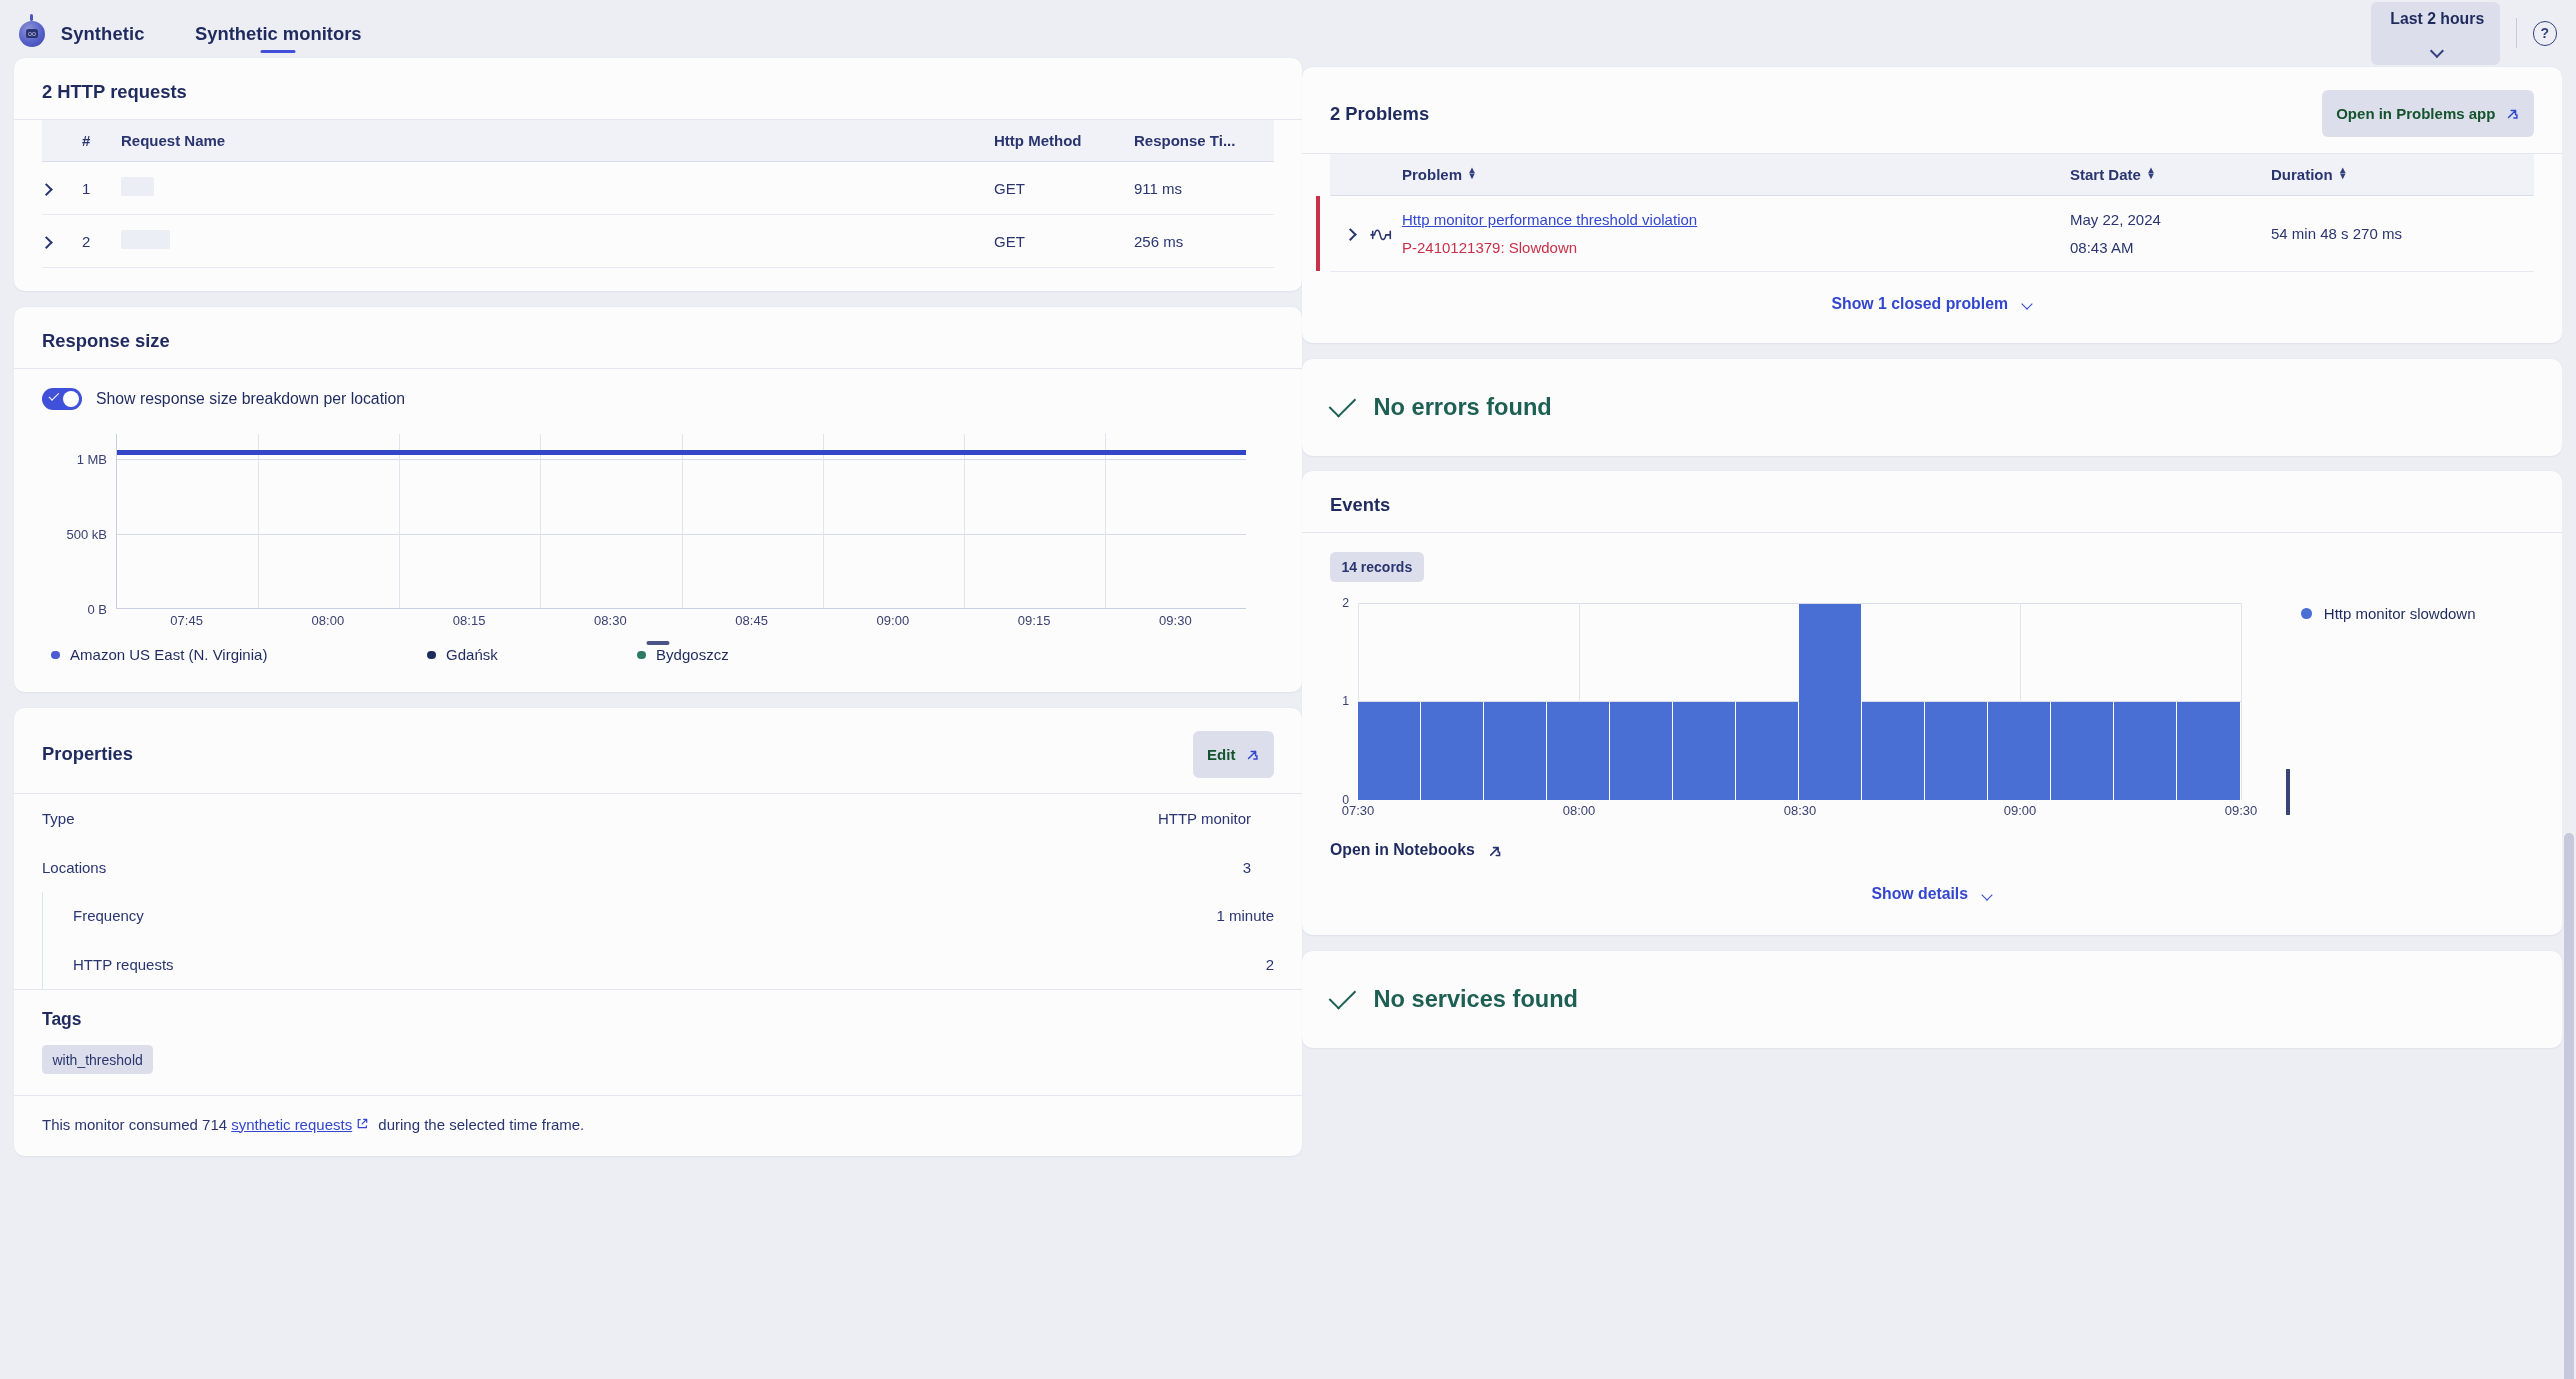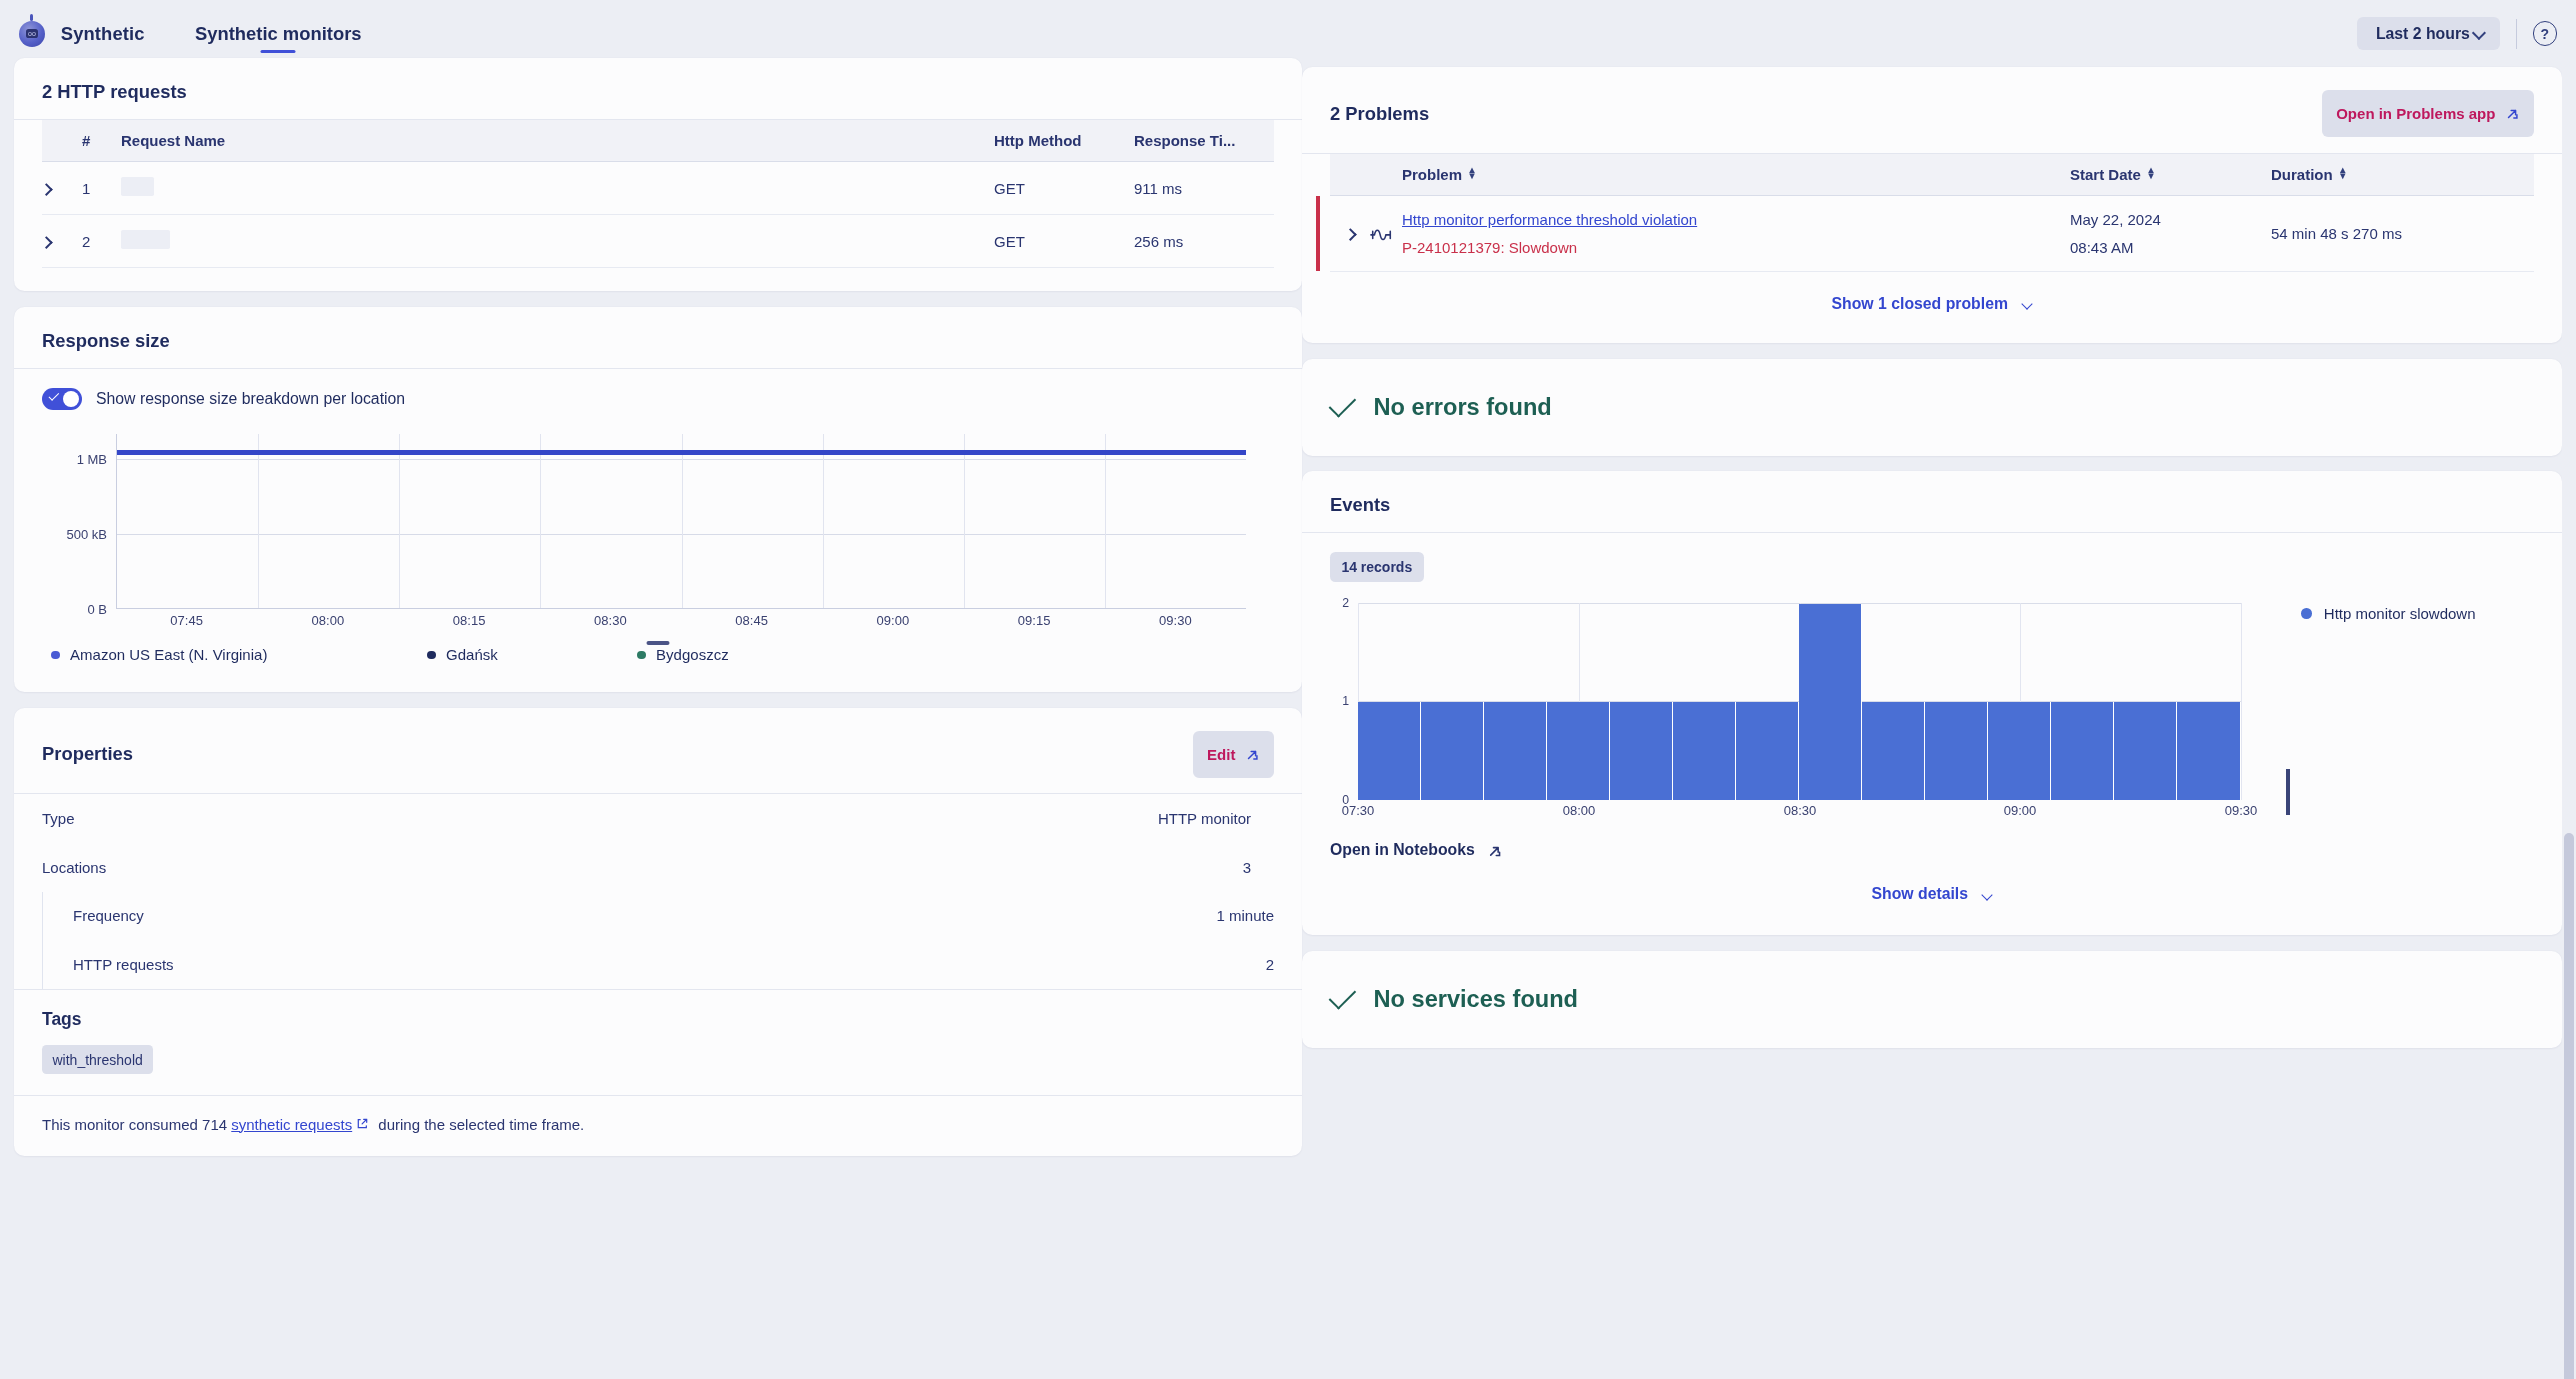--- a/index.html
+++ b/index.html
@@ -45,24 +45,25 @@
   }
   .tab.active::after {
     content: ""; position: absolute; bottom: 14px; left: 50%;
     transform: translateX(-50%);
     width: 35px; height: 3.5px; background: #4050d8; border-radius: 2.6px;
   }
   .topbar-right {
     margin-left: auto; display: flex; align-items: center; gap: 0; margin-right: 19px;
   }
   .timeframe {
-    display: flex; align-items: center; gap: 3px;
+    display: flex; align-items: center; gap: 18px;
     background: #dcdfeb; border-radius: 6.1px;
     padding: 7.9px 15.8px 7.9px 19px; font-size: 15.8px; font-weight: 600;
     cursor: pointer;
+    flex-direction: column;
   }
   .chev { display:inline-block; width: 11.4px; height: 11.4px; position: relative; }
   .chev::before {
     content:""; position:absolute; top:0; left:0.9px; width:7.9px; height:7.9px;
     border-right: 2.1px solid #32407d; border-bottom: 2.1px solid #32407d;
     transform: rotate(45deg);
   }
   .divider-v { width: 0.9px; height: 30px; background: #c6cbdd; margin: 0 15.8px; }
   .help-icon {
     width: 24.5px; height: 24.5px; border-radius: 50%;
@@ -77,21 +78,21 @@
     box-shadow: 0 0.9px 1.8px rgba(30,40,90,.06);
   }
   .card-head {
     display:flex; align-items:center; justify-content: space-between;
     padding: 23px 28px 15.8px 28px;
     border-bottom: 0.9px solid #e3e6ef;
   }
   .card-title { font-size: 18.4px; font-weight: 700; }
   .card-body { padding: 0 28px 23px 28px; }
   .linkbtn {
-    background: #dcdfeb; color: #be185d; border: none; border-radius: 6.1px;
+    background: #dcdfeb; color: #14532d; border: none; border-radius: 6.1px;
     font-family: inherit; font-size: 15px; font-weight: 600;
     padding: 15px 14px; display:flex; align-items:center; gap: 9.6px; cursor: pointer;
   }
   .ext-arrow {
     width: 15px; height: 15px; position: relative; display:inline-block;
   }
   .ext-arrow svg { display:block; }
   
   table { width: 100%; border-collapse: collapse; }
   thead th {

